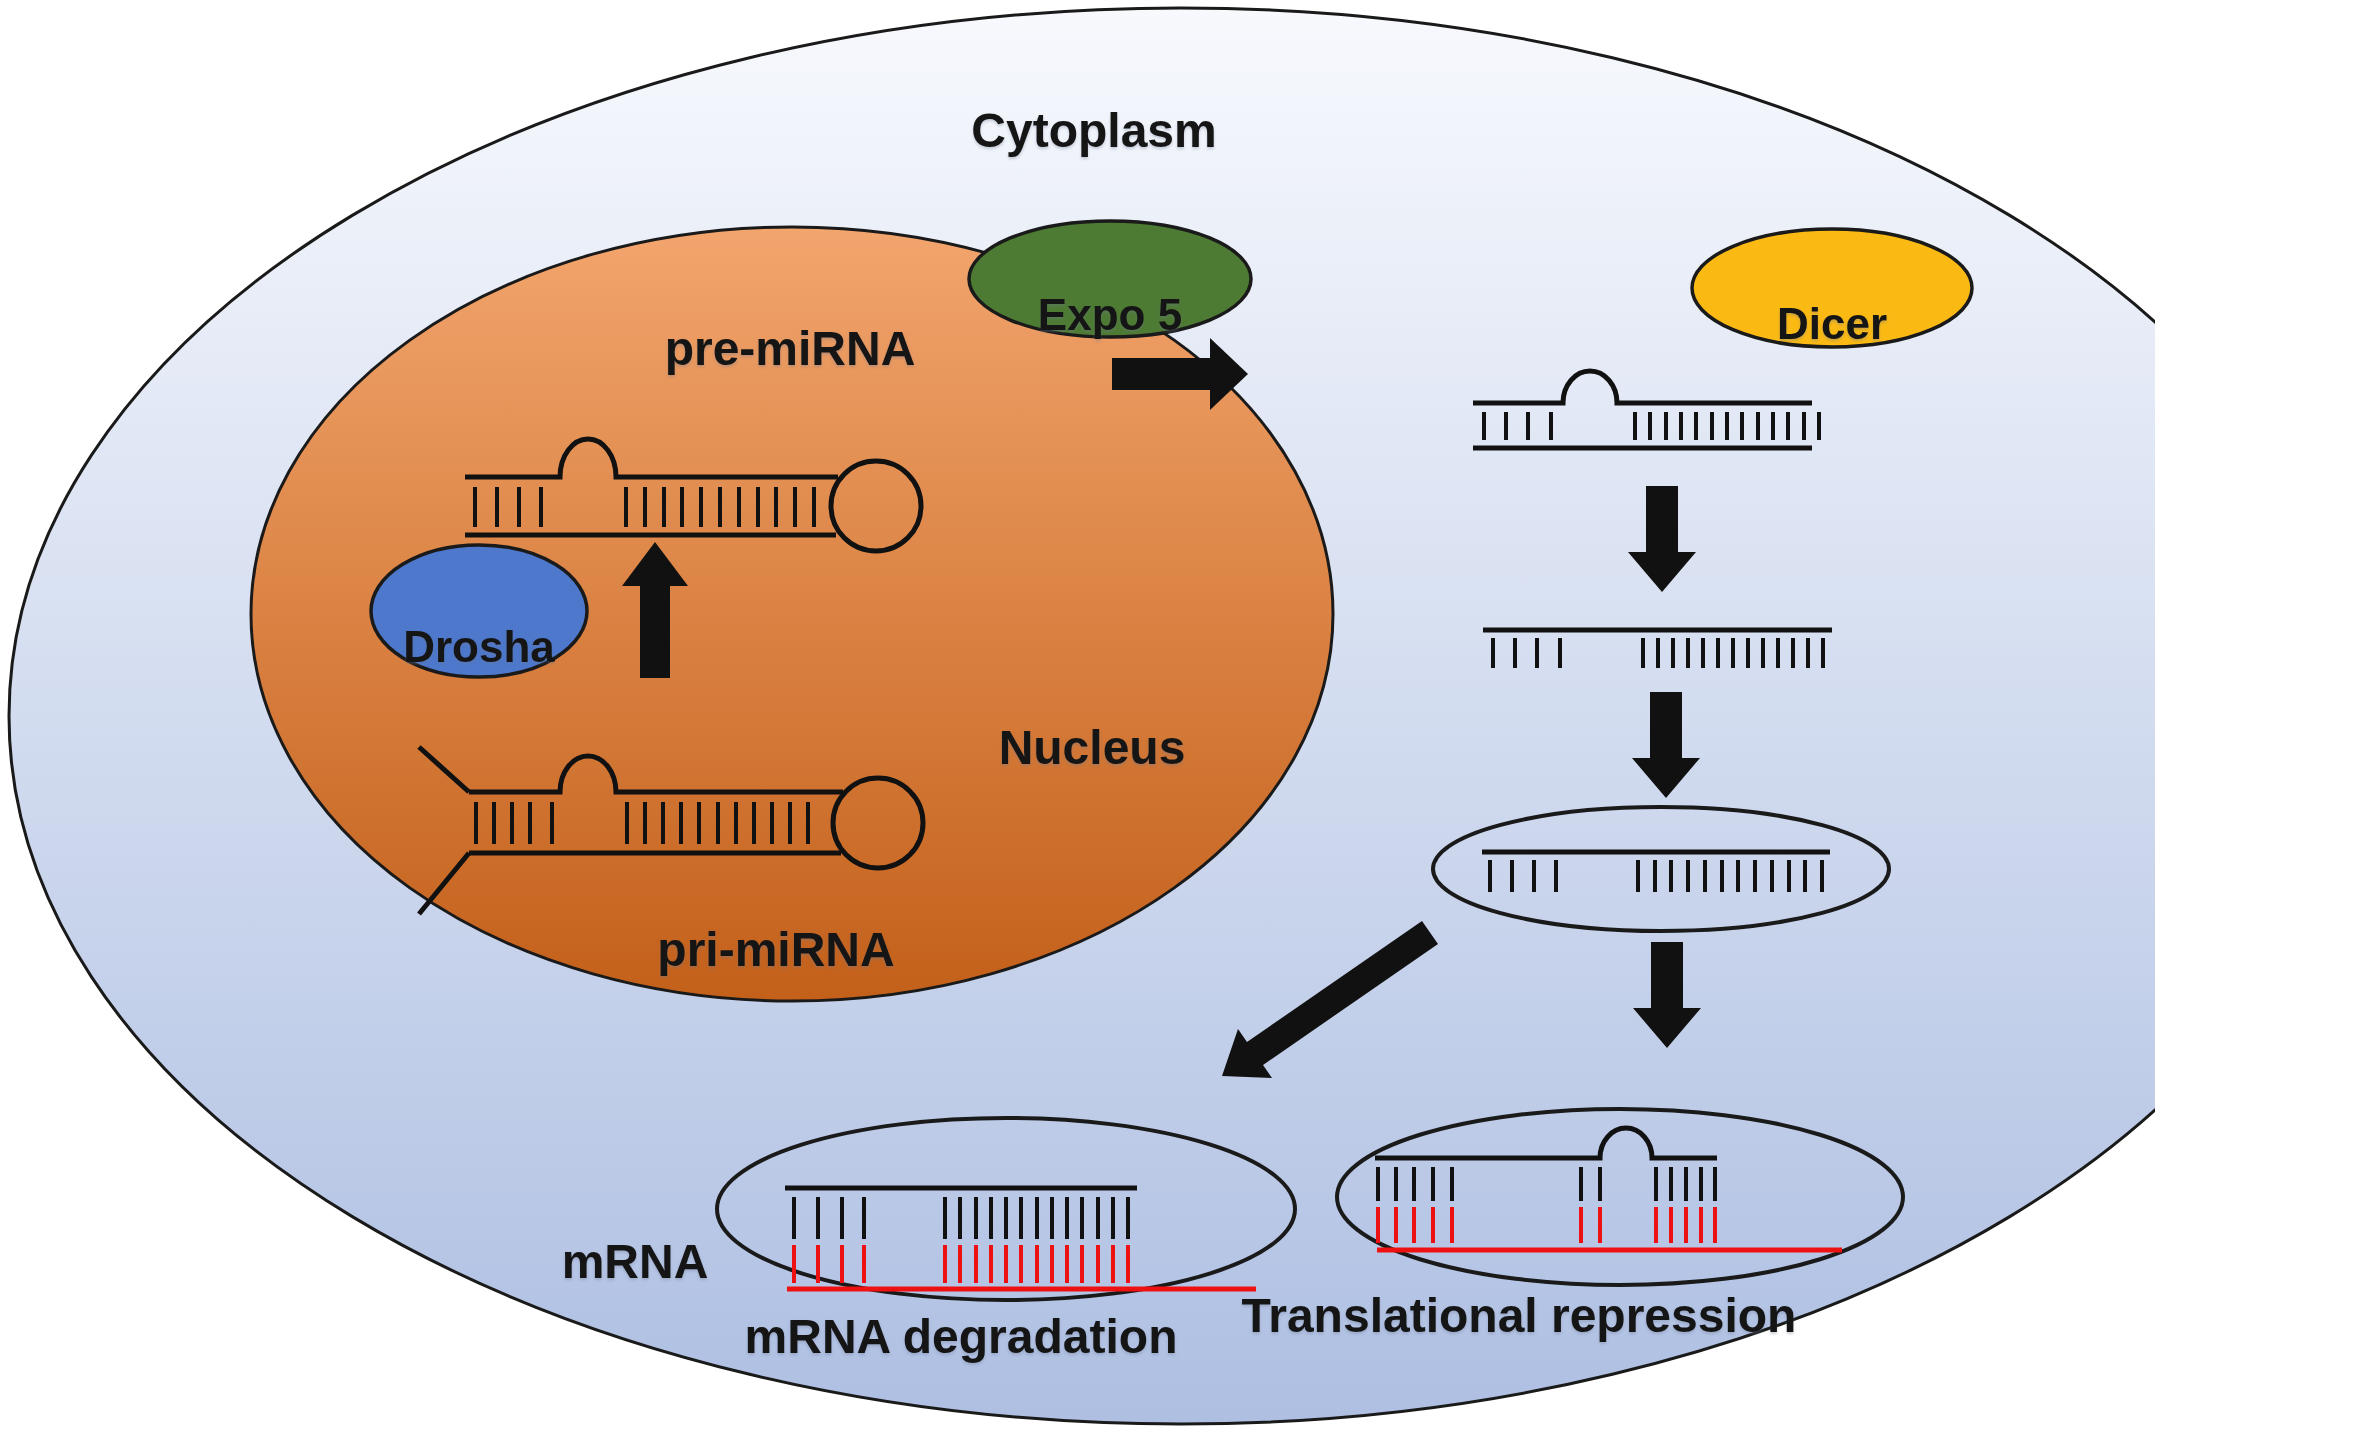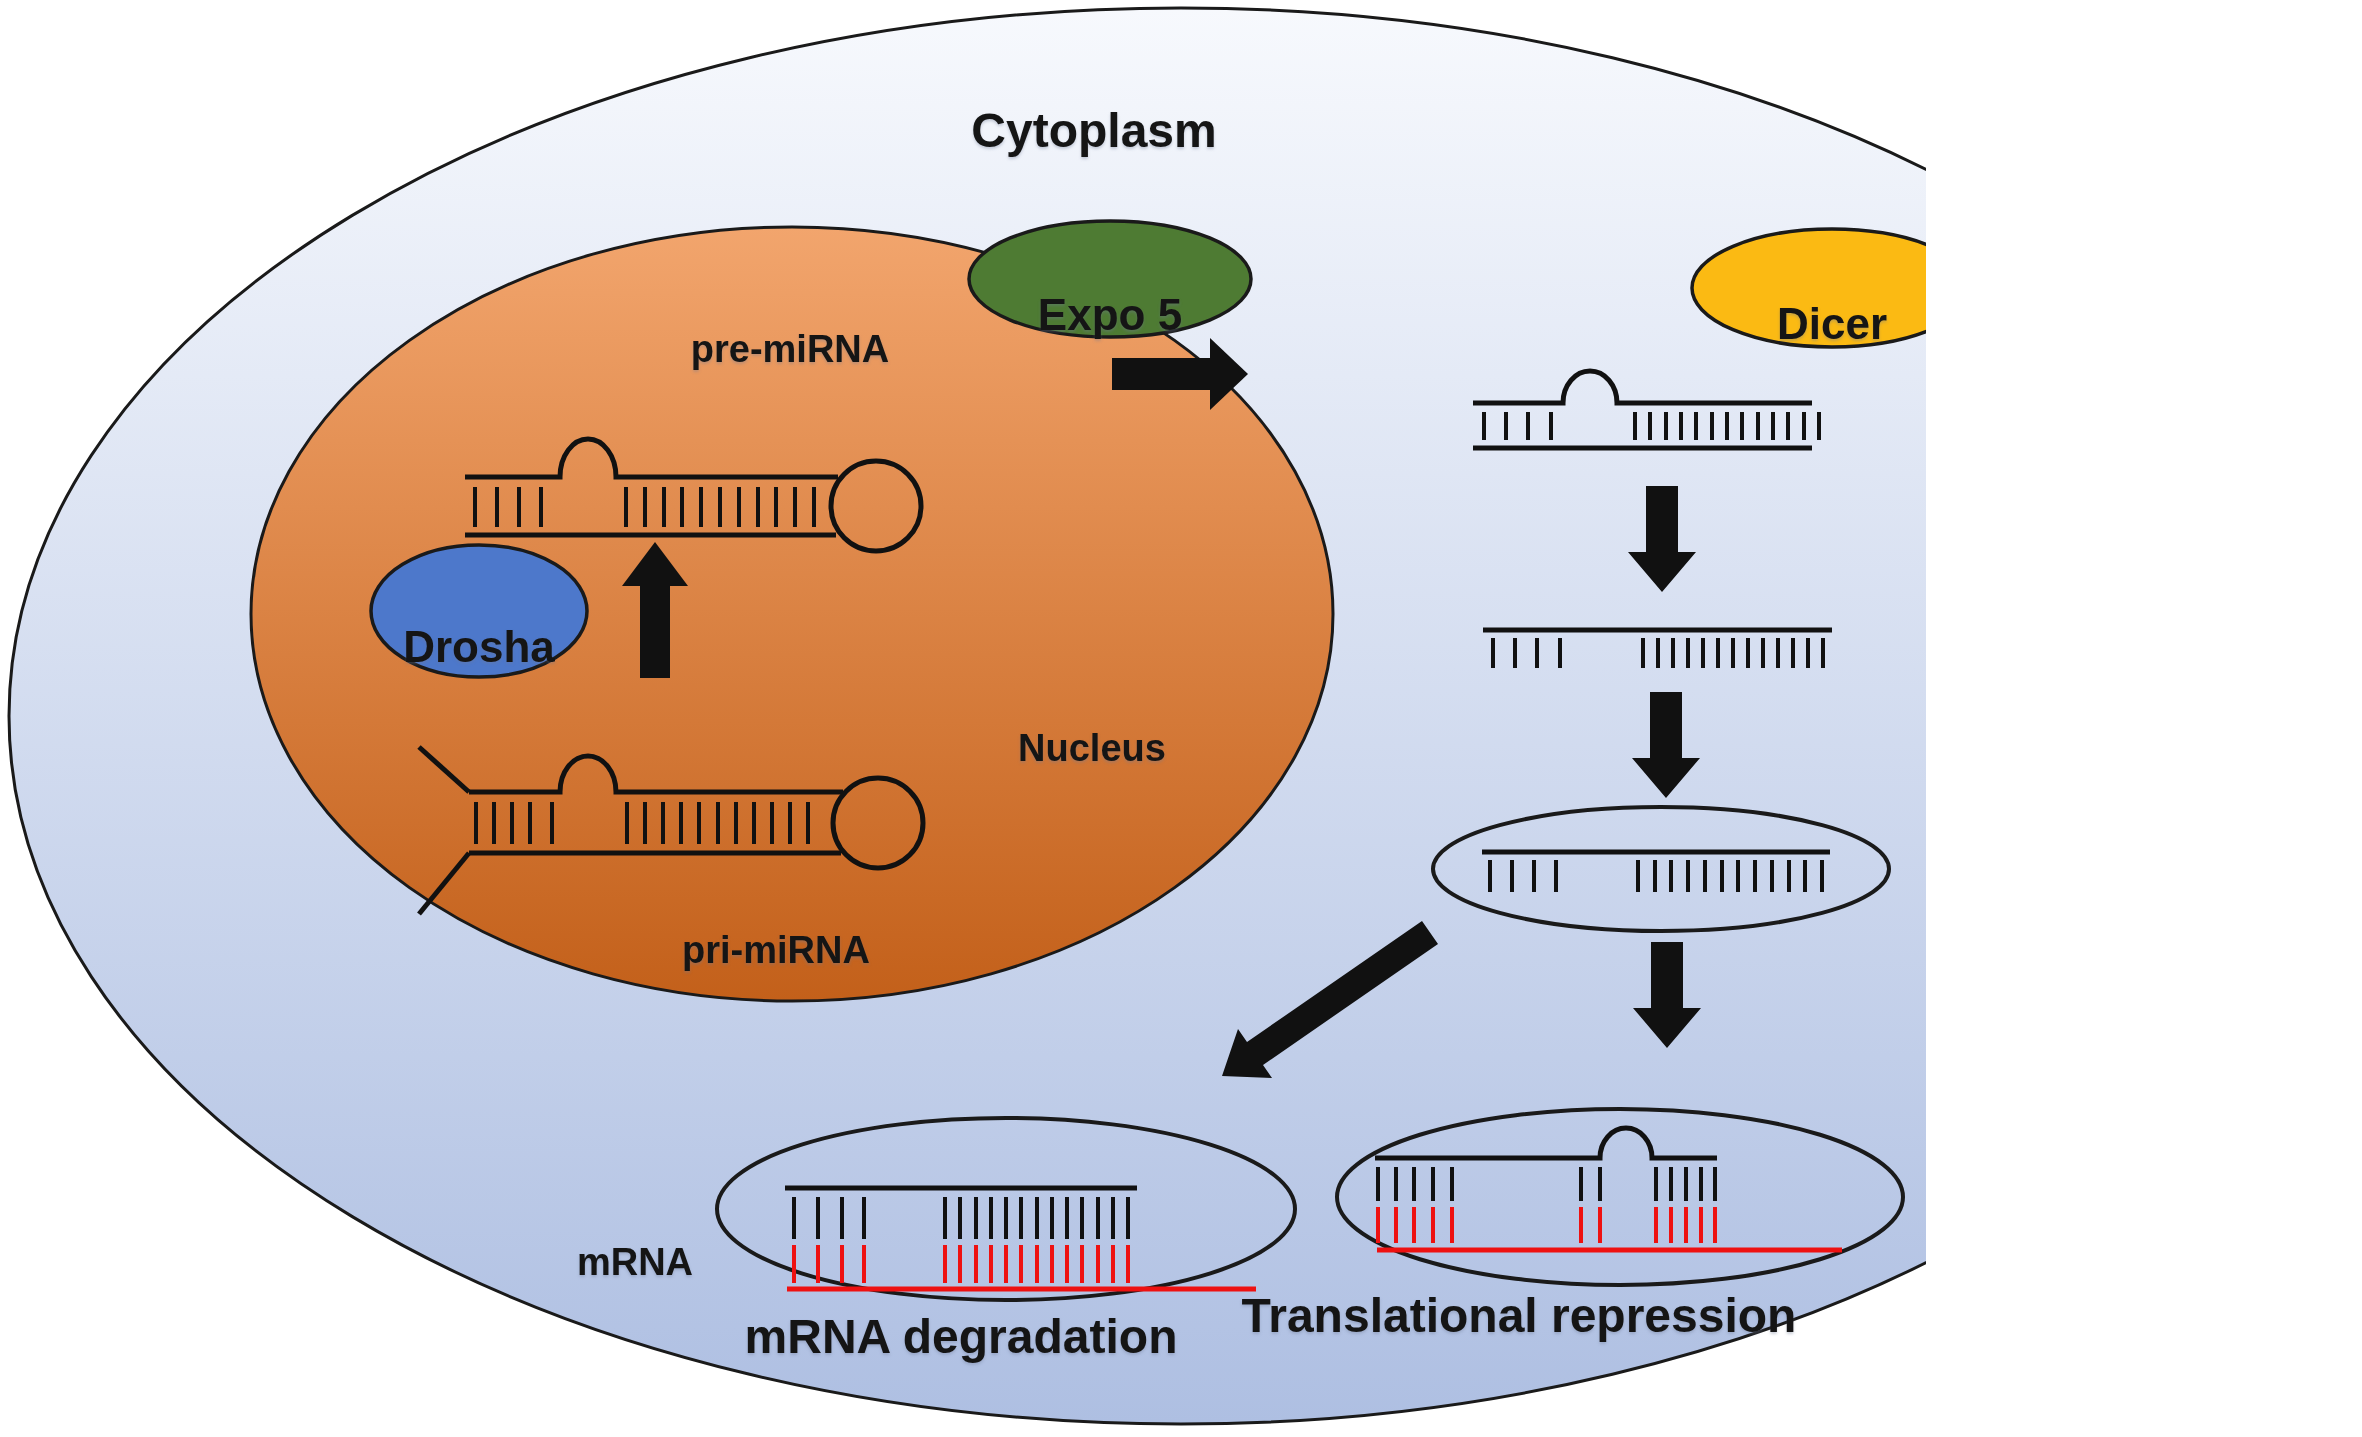--- a/index.html
+++ b/index.html
@@ -3,31 +3,31 @@
 <meta charset="utf-8">
 <style>
   :root{
     --cell-top:#f7f9fd; --cell-bottom:#aebfe2;
     --nucleus-top:#f2a56d; --nucleus-bottom:#c3601a;
     --drosha-fill:#4d78cb; --expo5-fill:#4e7b33; --dicer-fill:#fbba13;
     --strand-black:#111111; --mrna-red:#ee1111; --outline:#1a1a1a; --text:#151515;
   }
   html,body{margin:0;padding:0;background:#ffffff;}
   #stage{
-    position:relative; width:1926px; height:1437px; overflow:hidden;
+    position:relative; width:2155px; height:1437px; overflow:hidden;
     font-family:"Liberation Sans", sans-serif;
   }
   #stage svg{position:absolute;left:0;top:0;}
   .lbl{
     position:absolute; transform:translate(-50%,-50%);
     font-weight:700; color:var(--text); white-space:nowrap;
     text-shadow:0 2px 3px rgba(110,120,150,0.35);
     letter-spacing:0px; line-height:1;
   }
-  .sz48{font-size:48px;} .sz46{font-size:38px;} .sz44{font-size:44px;margin-top:36px;}
+  .sz48{font-size:48px;} .sz46{font-size:48px;} .sz44{font-size:44px;margin-top:36px;}
 </style>
 </head>
 <body>
 
 <div id="stage">
 
   <svg width="2362" height="1437" viewBox="0 0 2362 1437">
     <defs>
       <linearGradient id="cellGrad" x1="0" y1="0" x2="0" y2="1">
         <stop offset="0" style="stop-color:var(--cell-top)"></stop>

